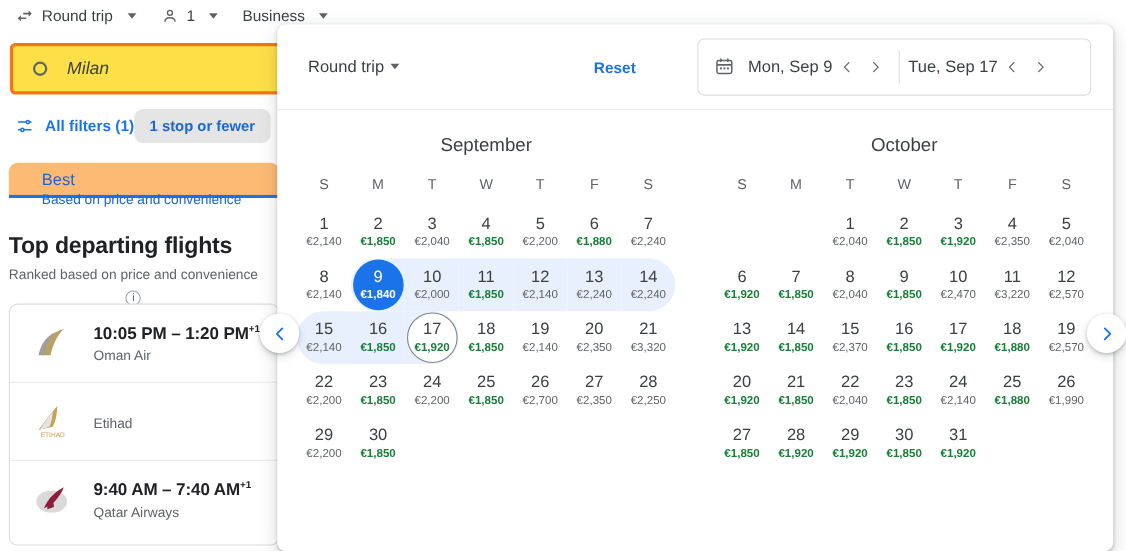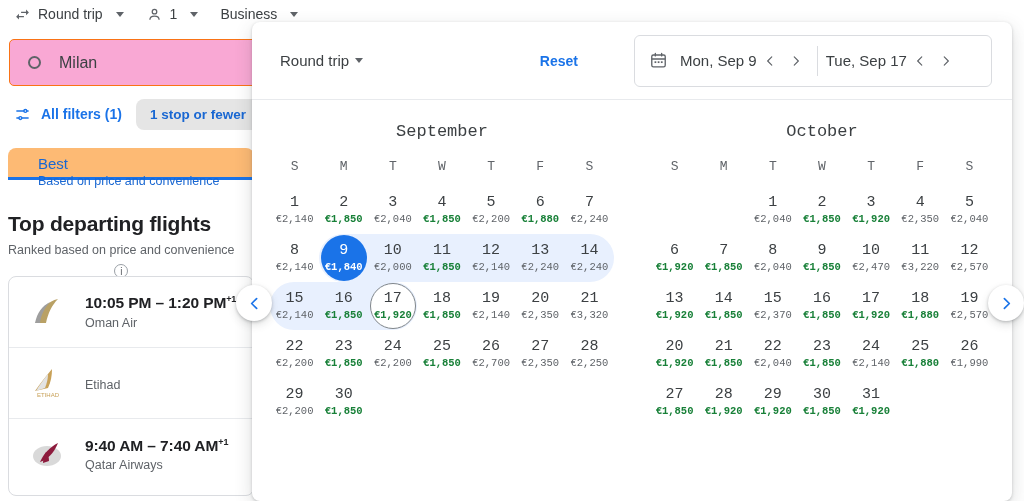--- a/index.html
+++ b/index.html
@@ -20,27 +20,27 @@
     position:absolute; left:0; top:0; width:460px; height:28px;
     display:flex; align-items:center; gap:0px; padding-left:14px;
   }
   .tb-item { display:flex; align-items:center; gap:7px; color:#3c4043; font-size:14px; white-space:nowrap; }
   .tb-item + .tb-item { margin-left:22px; }
   .caret { width:0;height:0;border-left:4px solid transparent;border-right:4px solid transparent;border-top:5px solid #5f6368; margin-left:6px; }
   .ic { display:inline-flex; align-items:center; justify-content:center; }
 
   .origin-box {
     position:absolute; left:9px; top:39px; width:420px; height:47px;
-    border:1px solid #f97316; border-radius:5px; background:#f9a8d4;
-    display:flex; align-items:center; padding-left:18px; gap:18px;
+    border:3px solid #f97316; border-radius:5px; background:#fde047;
+    display:flex; align-items:center; padding-left:18px; gap:18px;font-style:italic;
   }
   .origin-ring { width:13px; height:13px; border:2.4px solid #5f6368; border-radius:50%; }
   .origin-text { font-size:16px; color:#3c4043; }
 
-  .filters-row { position:absolute; left:14px; top:96px; height:36px; display:flex; align-items:center; gap:14px; }
+  .filters-row { position:absolute; left:14px; top:96px; height:36px; display:flex; align-items:center; }
   .allfilters { display:flex; align-items:center; gap:10px; color:#1a73e8; font-size:14px; font-weight:600; }
   .chip {
     background:#e5e5e5; color:#1967d2; font-size:13.5px; font-weight:600;
     border-radius:8px; padding:8px 14px; white-space:nowrap;
   }
 
   .best-tab {
     position:absolute; left:8px; top:148px; width:246px; height:32px;
     background:#fdba74; border-radius:8px 8px 0 0; padding:6px 0 0 30px;
     border-bottom:3px solid #1a73e8;
@@ -88,21 +88,21 @@
   .date-box {
     margin-left:56px; width:358px; height:52px; border:1px solid #dadce0; border-radius:6px;
     display:flex; align-items:center; padding:0 12px 0 14px;
   }
   .cal-ic { margin-right:12px; display:flex; }
   .date-txt { font-size:15px; color:#3c4043; white-space:nowrap; }
   .arr { width:26px; height:26px; display:flex; align-items:center; justify-content:center; }
   .vdiv { width:1px; height:30px; background:#dadce0; margin:0 8px; }
 
   .months { display:flex; padding:14px 0 0 0; }
-  .month { width:380px; padding:0 18px;font-family:Liberation Mono, monospace; }
+  .month { width:380px; padding:0 18px; }
   .m-name { text-align:center; font-size:17px; color:#3c4043; padding:8px 0 18px; }
   .grid { display:grid; grid-template-columns:repeat(7,1fr); }
   .dow { text-align:center; font-size:13px; color:#5f6368; padding-bottom:12px; }
   .cell { height:48px; display:flex; flex-direction:column; align-items:center; justify-content:center; position:relative; }
   .cell .inner { display:flex; flex-direction:column; align-items:center; justify-content:center; width:46px; height:46px; border-radius:50%; position:relative; z-index:2; }
   .dnum { font-size:15px; color:#3c4043; line-height:17px; }
   .dpr { font-size:10.5px; color:#5f6368; line-height:14px; margin-top:1px; white-space:nowrap; }
   .cheap .dpr { color:#188038; font-weight:700; }
   .inrange { background:#e8f0fe; }
   .inrange.edge-l { border-radius:24px 0 0 24px; }

